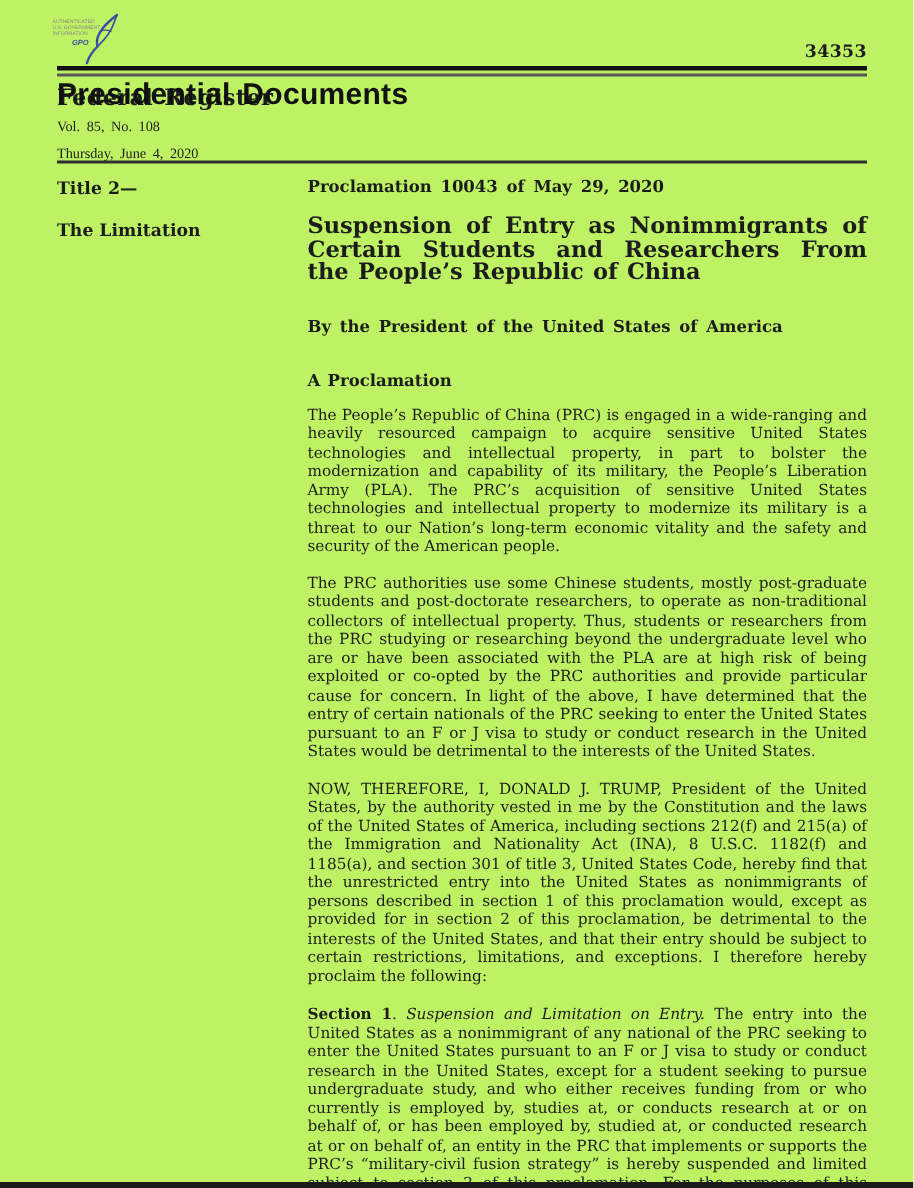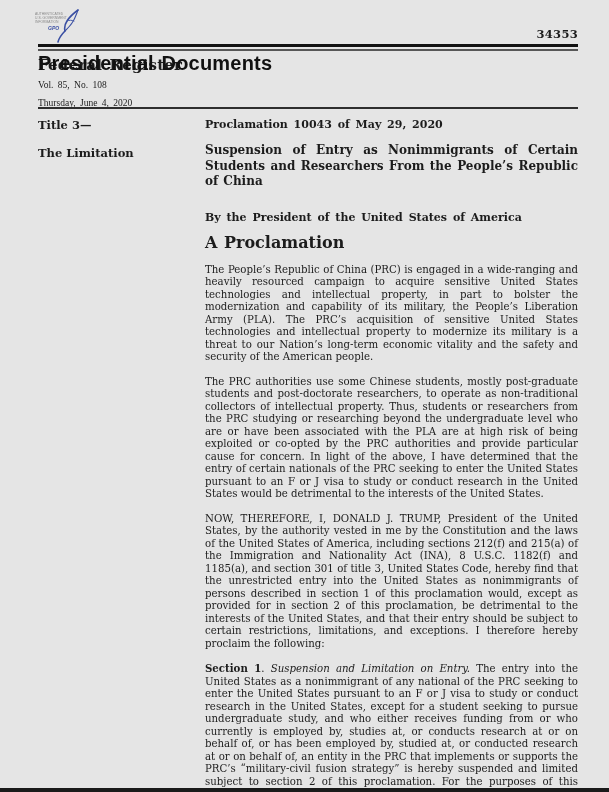--- a/index.html
+++ b/index.html
@@ -4,21 +4,21 @@
 <style>
   html, body {
     margin: 0;
     padding: 0;
     background: #ffffff;
   }
   .page {
     position: relative;
     width: 609px;
     height: 792px;
-    background: #e5e5e5;
+    background: #bef264;
     font-family: "DejaVu Serif", "Liberation Serif", serif;
     color: #1c1c1c;
     overflow: hidden;
   }
 
   
   .gpo-logo {
     position: absolute;
     left: 34px;
     top: 9px;
@@ -105,35 +105,35 @@
     flex: 1 1 auto;
   }
   .proc-line {
     font-weight: bold;
     font-size: 11px;
     word-spacing: 2px;
     margin: 0 0 11px 0;
   }
   .doc-title {
     font-weight: bold;
-    font-size: 12px;
+    font-size: 15px;
     line-height: 15.5px;
     text-align: justify;
     word-spacing: 1px;
     margin: 12px 0 21px 0;
   }
   .byline {
     font-weight: bold;
     font-size: 11px;
     word-spacing: 2px;
-    margin: 0 0 9px 0;
+    margin: 0 0 23px 0;
   }
   .subheading {
     font-weight: bold;
-    font-size: 16px;
+    font-size: 11px;
     word-spacing: 1px;
     margin: 0 0 5px 0;
   }
   .body-para {
     font-size: 10.2px;
     line-height: 12.5px;
     text-align: justify;
     margin: 12px 0 5px 0;
   }
   .body-para .b { font-weight: bold; }
@@ -175,21 +175,21 @@
   <div class="masthead-left">
     <div class="fr-name">Federal Register</div>
     <div class="fr-line">Vol. 85, No. 108</div>
     <div class="fr-line">Thursday, June 4, 2020</div>
   </div>
   <div class="masthead-title">Presidential Documents</div>
   <div class="thin-rule"></div>
 
   <div class="content">
     <div class="left-col">
-      <p class="title3">Title 3—</p>
+      <p class="title3">Title 2—</p>
       <p class="president">The Limitation</p>
     </div>
     <div class="right-col">
       <p class="proc-line">Proclamation 10043 of May 29, 2020</p>
       <p class="doc-title">Suspension of Entry as Nonimmigrants of Certain Students and Researchers From the People’s Republic of China</p>
       <p class="byline">By the President of the United States of America</p>
       <p class="subheading">A Proclamation</p>
 
       <p class="body-para">The People’s Republic of China (PRC) is engaged in a wide-ranging and heavily resourced campaign to acquire sensitive United States technologies and intellectual property, in part to bolster the modernization and capability of its military, the People’s Liberation Army (PLA). The PRC’s acquisition of sensitive United States technologies and intellectual property to modernize its military is a threat to our Nation’s long-term economic vitality and the safety and security of the American people.</p>
       <p class="body-para">The PRC authorities use some Chinese students, mostly post-graduate students and post-doctorate researchers, to operate as non-traditional collectors of intellectual property. Thus, students or researchers from the PRC studying or researching beyond the undergraduate level who are or have been associated with the PLA are at high risk of being exploited or co-opted by the PRC authorities and provide particular cause for concern. In light of the above, I have determined that the entry of certain nationals of the PRC seeking to enter the United States pursuant to an F or J visa to study or conduct research in the United States would be detrimental to the interests of the United States.</p>

